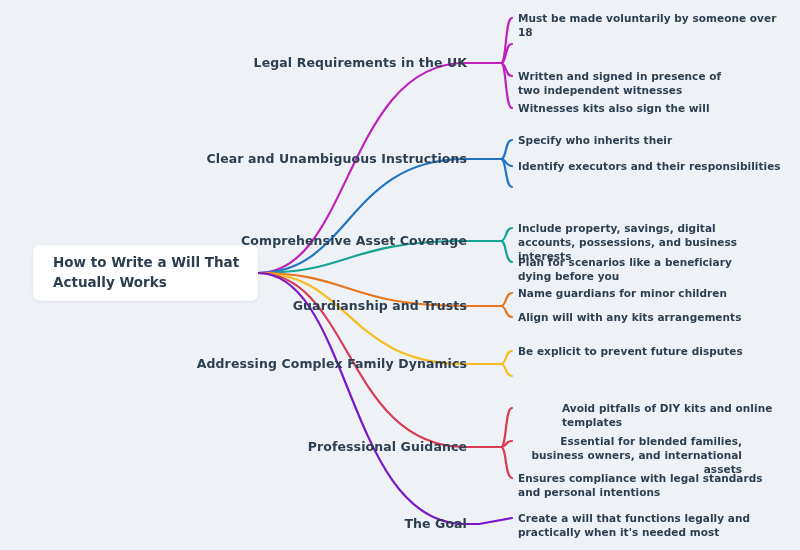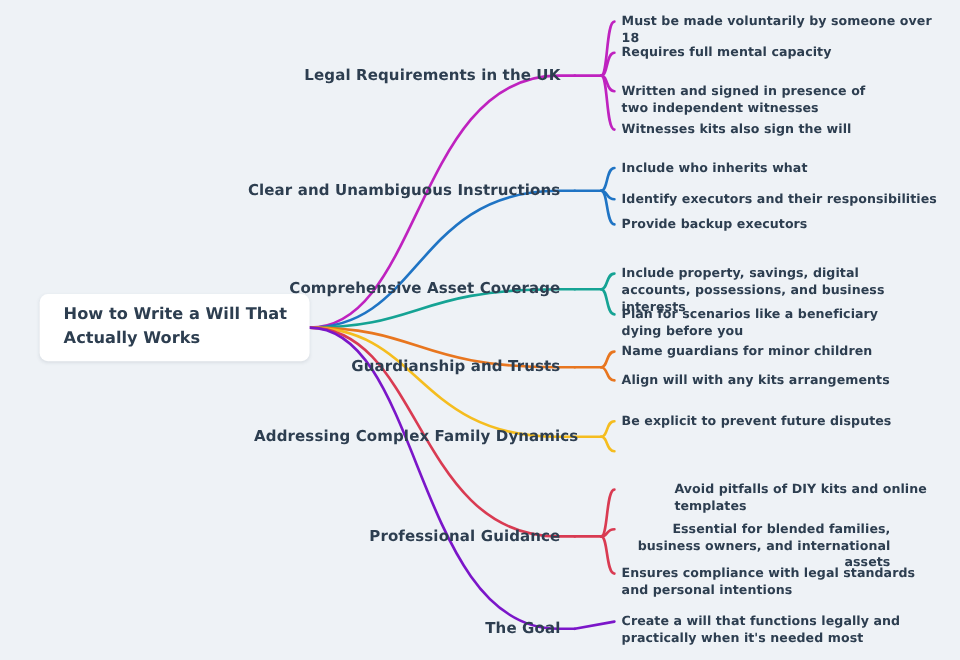--- a/index.html
+++ b/index.html
@@ -105,34 +105,32 @@
       <path d="M 258 273 C 350.82 273, 346.4 524, 465 524 L 479 524" stroke="#7b16c9" stroke-width="2.2" fill="none" stroke-linecap="round"></path>
       <path d="M 479 524 L 512 518" stroke="#7b16c9" stroke-width="2.2" fill="none" stroke-linecap="round"></path>
     </svg>
 
   <div id="root-node">
     <div id="root-node-text">How to Write a Will That Actually Works</div>
   </div>
 
 <div class="node-label branch-label" style="left: 0px; width: 467px; top: 63px; padding-right: 0px;">Legal Requirements in the UK</div>
     <div class="node-label leaf-label" style="left: 518px; width: 270px; top: 11px;">Must be made voluntarily by someone over 18</div>
-    <div class="node-label leaf-label" style="left: 518px; width: 270px; top: 37px;">Requires full mental capacity</div>
     <div class="node-label leaf-label" style="left: 518px; width: 222px; top: 69px;">Written and signed in presence of two independent witnesses</div>
     <div class="node-label leaf-label" style="left: 518px; width: 270px; top: 101px;">Witnesses kits also sign the will</div>
     <div class="node-label branch-label" style="left: 0px; width: 467px; top: 159px; padding-right: 0px;">Clear and Unambiguous Instructions</div>
-    <div class="node-label leaf-label" style="left: 518px; width: 270px; top: 133px;">Include who inherits what</div>
+    <div class="node-label leaf-label" style="left: 518px; width: 270px; top: 133px;">Specify who inherits their</div>
     <div class="node-label leaf-label" style="left: 518px; width: 270px; top: 159px;">Identify executors and their responsibilities</div>
-    <div class="node-label leaf-label" style="left: 518px; width: 270px; top: 180px;">Provide backup executors</div>
     <div class="node-label branch-label" style="left: 0px; width: 467px; top: 241px; padding-right: 0px;">Comprehensive Asset Coverage</div>
     <div class="node-label leaf-label" style="left: 518px; width: 242px; top: 221px;">Include property, savings, digital accounts, possessions, and business interests</div>
     <div class="node-label leaf-label" style="left: 518px; width: 236px; top: 255px;">Plan for scenarios like a beneficiary dying before you</div>
     <div class="node-label branch-label" style="left: 0px; width: 467px; top: 306px; padding-right: 0px;">Guardianship and Trusts</div>
     <div class="node-label leaf-label" style="left: 518px; width: 270px; top: 286px;">Name guardians for minor children</div>
     <div class="node-label leaf-label" style="left: 518px; width: 270px; top: 310px;">Align will with any kits arrangements</div>
-    <div class="node-label branch-label" style="left: 15px; width: 467px; top: 364px; padding-right: 0px;">Addressing Complex Family Dynamics</div>
+    <div class="node-label branch-label" style="left: 0px; width: 467px; top: 364px; padding-right: 0px;">Addressing Complex Family Dynamics</div>
     <div class="node-label leaf-label" style="left: 518px; width: 270px; top: 344px;">Be explicit to prevent future disputes</div>
     <div class="node-label branch-label" style="left: 0px; width: 467px; top: 447px; padding-right: 0px;">Professional Guidance</div>
     <div class="node-label leaf-label" style="left: 518px; width: 270px; top: 401px; margin-left: 44px;">Avoid pitfalls of DIY kits and online templates</div>
     <div class="node-label leaf-label" style="left: 518px; width: 224px; top: 434px; text-align: right;">Essential for blended families, business owners, and international assets</div>
     <div class="node-label leaf-label" style="left: 518px; width: 248px; top: 471px;">Ensures compliance with legal standards and personal intentions</div>
     <div class="node-label branch-label" style="left: 0px; width: 467px; top: 524px; padding-right: 0px;">The Goal</div>
     <div class="node-label leaf-label" style="left: 518px; width: 238px; top: 511px;">Create a will that functions legally and practically when it's needed most</div>
   </div>
 
 </body></html>

